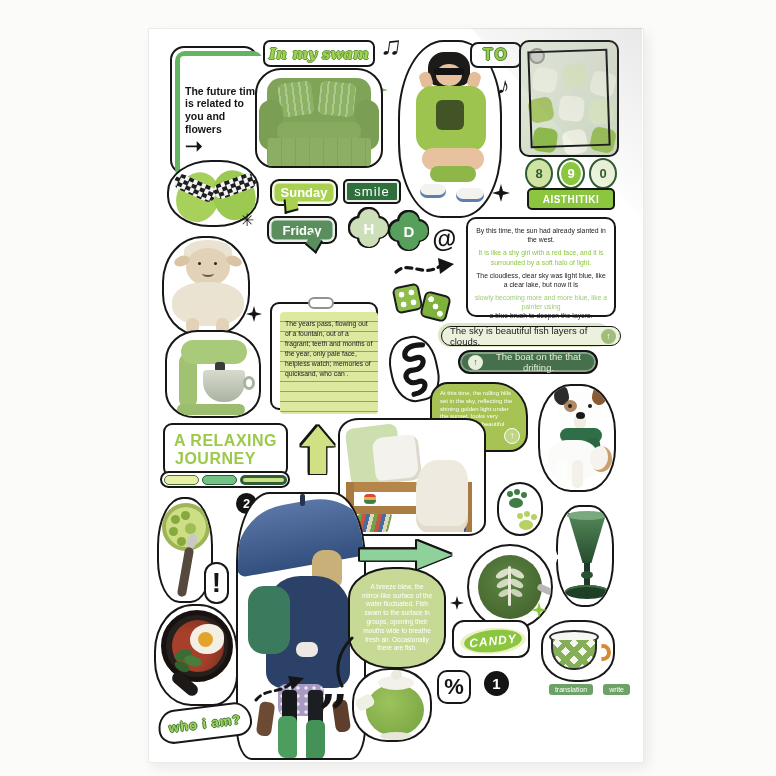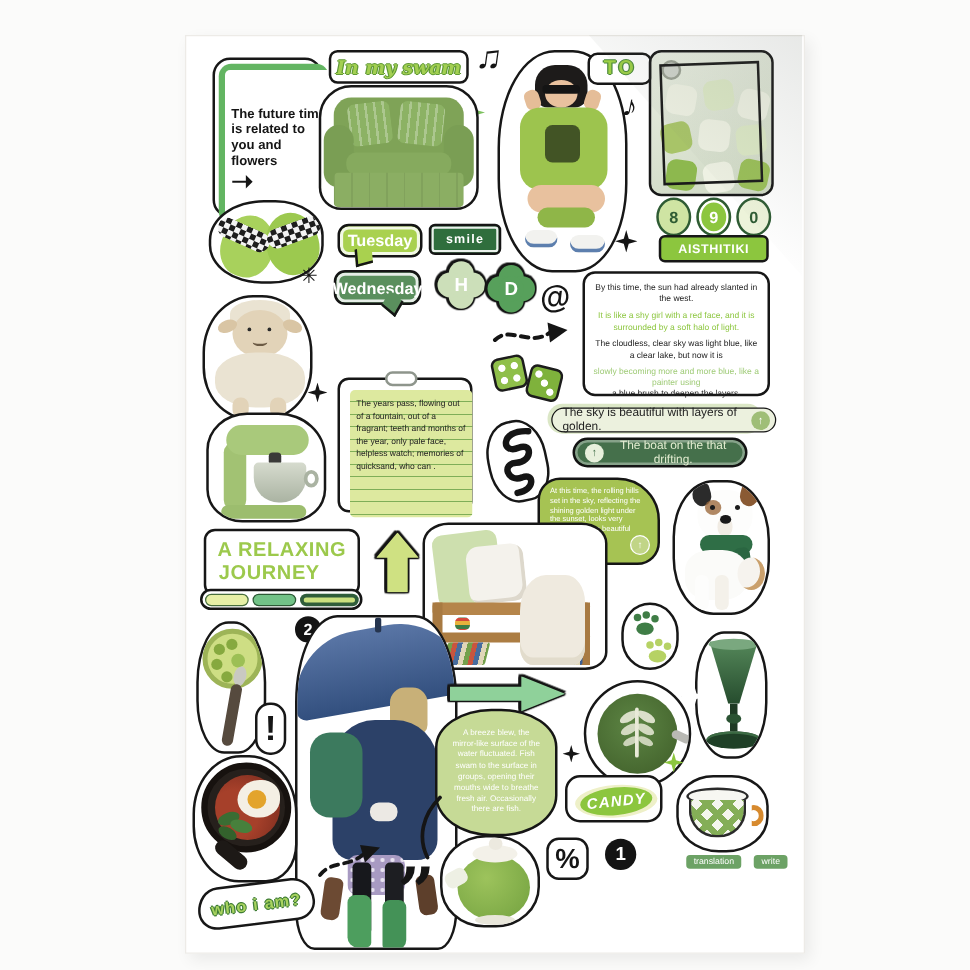--- a/index.html
+++ b/index.html
@@ -135,31 +135,31 @@
   </div>
 
   <div class="s die" style="left:167px;top:160px;width:92px;height:67px;border-radius:48% 42% 46% 46%;">
     <i style="left:8px;top:10px;width:42px;height:50px;background:#a8d15c;border-radius:50% 50% 46% 46%;transform:rotate(18deg);"></i>
     <i style="left:44px;top:8px;width:42px;height:50px;background:#9cc94f;border-radius:50% 50% 46% 46%;transform:rotate(-14deg);"></i>
     <i style="left:4px;top:18px;width:44px;height:16px;background:repeating-conic-gradient(#1e1e1e 0% 25%,#f3f3f3 0% 50%);background-size:9px 9px;border-radius:8px;transform:rotate(24deg);"></i>
     <i style="left:44px;top:16px;width:44px;height:16px;background:repeating-conic-gradient(#1e1e1e 0% 25%,#f3f3f3 0% 50%);background-size:9px 9px;border-radius:8px;transform:rotate(-20deg);"></i>
   </div>
 
   <div class="s bub tl" style="left:270px;top:179px;width:68px;height:27px;background:#a9d14f;font-size:13px;">
-    <span>Tuesday</span>
+    <span>Sunday</span>
   </div>
 
   <div class="s" style="left:343px;top:179px;width:58px;height:25px;background:#2f6e3d;border:2px solid #151515;border-radius:5px;box-shadow:inset 0 0 0 2px rgba(255,255,255,.9);display:flex;align-items:center;justify-content:center;">
-    <span style="color:#fff;font-weight:bold;font-size:10px;letter-spacing:1px;">smile</span>
+    <span style="color:#fff;font-weight:normal;font-size:13px;letter-spacing:1px;">smile</span>
   </div>
 
   <div class="s" style="left:240px;top:210px;font-size:17px;">✳</div>
 
   <div class="s bub tr" style="left:267px;top:216px;width:70px;height:28px;background:#5a8f5d;font-size:13px;">
-    <span>Wednesday</span>
+    <span>Friday</span>
   </div>
 
   <div class="s clover outl" style="left:350px;top:209px;width:38px;height:38px;--c:#ccdfb9;">
     <b class="c1"></b>
       <b class="c2"></b>
     <b class="c3"></b>
       <b class="c4"></b>
     <b class="c5"></b>
     <span>H</span>
   </div>
@@ -225,21 +225,21 @@
     <i style="left:12px;top:22px;width:18px;height:54px;background:#a2c273;border-radius:8px;"></i>
     <i style="left:14px;top:8px;width:66px;height:24px;background:#a9c97b;border-radius:12px;"></i>
     <i style="left:48px;top:30px;width:10px;height:10px;background:#3a3a38;border-radius:3px;"></i>
     <i style="left:36px;top:38px;width:42px;height:32px;background:linear-gradient(#d6dbce,#aab3a2);border-radius:4px 4px 20px 20px;"></i>
     <i style="left:76px;top:44px;width:12px;height:14px;border:3px solid #aab3a2;border-radius:50%;background:transparent;"></i>
     <i style="left:10px;top:72px;width:68px;height:11px;background:#9cbd6e;border-radius:6px;"></i>
   </div>
 
   <div class="s pill-light" style="left:438px;top:323px;width:172px;height:24px;">
     <span class="in">
-      <span style="flex:1;">The sky is beautiful with layers of golden.</span>
+      <span style="flex:1;">The sky is beautiful fish layers of clouds.</span>
       <span class="circ-arrow" style="background:#9fbe77;color:#fff;">↑</span>
     </span>
   </div>
 
   <div class="s pill-dark" style="left:458px;top:350px;width:140px;height:24px;">
     <span class="circ-arrow" style="background:#e8f0dc;color:#45704b;">↑</span>
     <span style="flex:1;text-align:center;">The boat on the that drifting.</span>
   </div>
 
   <div class="s hills" style="left:430px;top:382px;width:98px;height:70px;">

